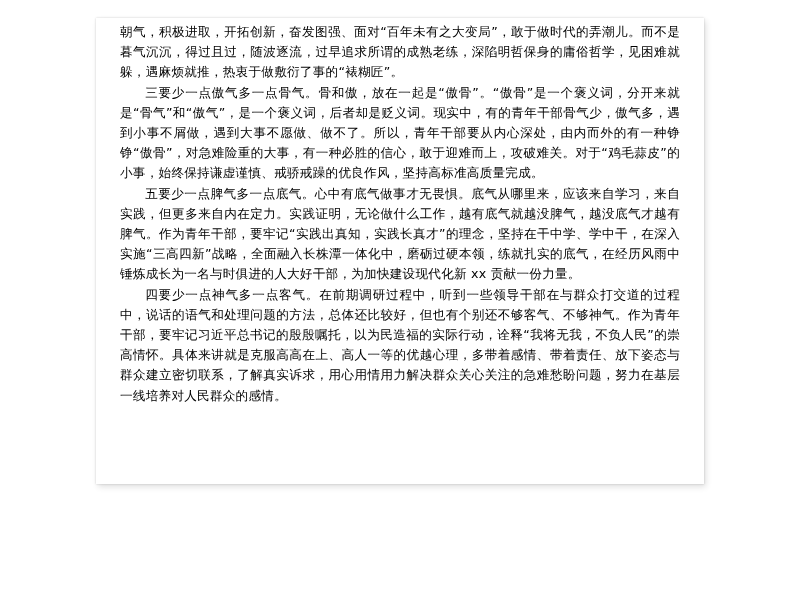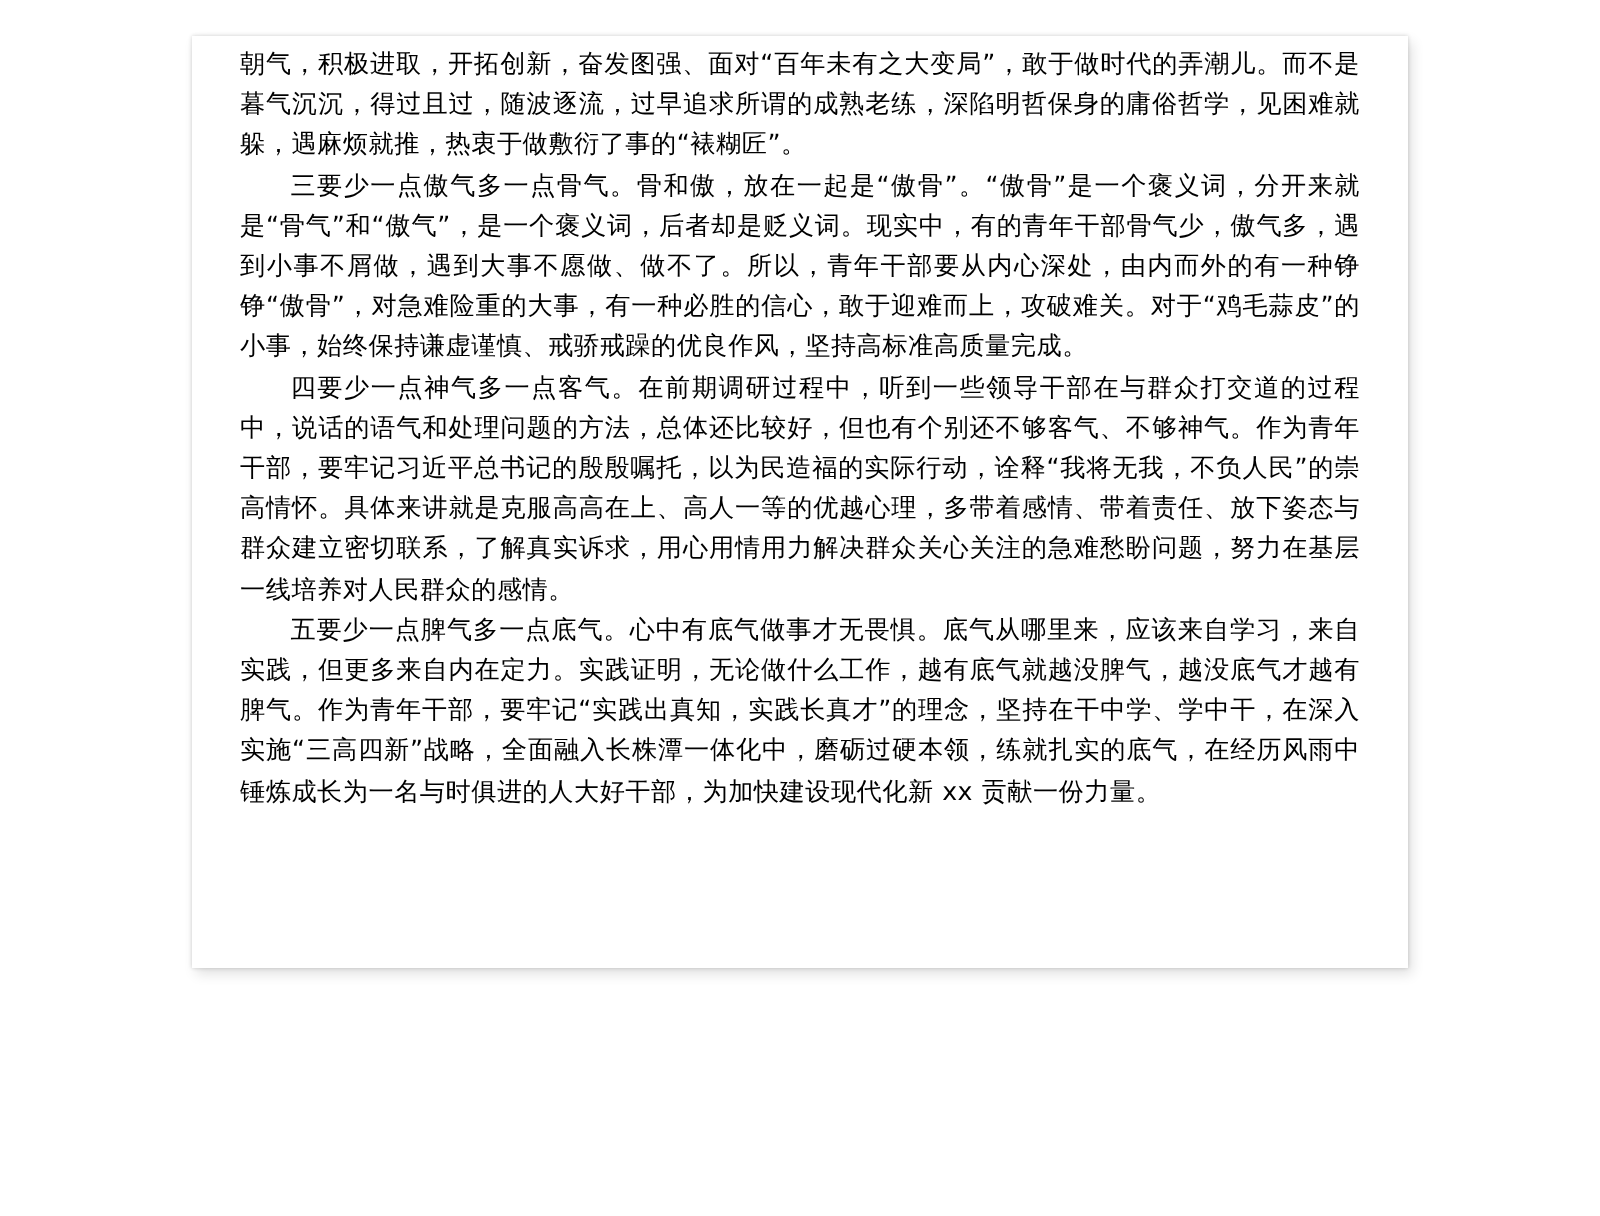--- a/index.html
+++ b/index.html
@@ -57,17 +57,17 @@
   }
 </style>
 </head>
 <body>
 
 <div id="page">
   <div class="page-sheet">
     <div class="doc-body">
       <p class="para clip-top">朝气，积极进取，开拓创新，奋发图强、面对“百年未有之大变局”，敢于做时代的弄潮儿。而不是暮气沉沉，得过且过，随波逐流，过早追求所谓的成熟老练，深陷明哲保身的庸俗哲学，见困难就躲，遇麻烦就推，热衷于做敷衍了事的“裱糊匠”。</p>
       <p class="para indent">三要少一点傲气多一点骨气。骨和傲，放在一起是“傲骨”。“傲骨”是一个褒义词，分开来就是“骨气”和“傲气”，是一个褒义词，后者却是贬义词。现实中，有的青年干部骨气少，傲气多，遇到小事不屑做，遇到大事不愿做、做不了。所以，青年干部要从内心深处，由内而外的有一种铮铮“傲骨”，对急难险重的大事，有一种必胜的信心，敢于迎难而上，攻破难关。对于“鸡毛蒜皮”的小事，始终保持谦虚谨慎、戒骄戒躁的优良作风，坚持高标准高质量完成。</p>
+      <p class="para indent">五要少一点脾气多一点底气。心中有底气做事才无畏惧。底气从哪里来，应该来自学习，来自实践，但更多来自内在定力。实践证明，无论做什么工作，越有底气就越没脾气，越没底气才越有脾气。作为青年干部，要牢记“实践出真知，实践长真才”的理念，坚持在干中学、学中干，在深入实施“三高四新”战略，全面融入长株潭一体化中，磨砺过硬本领，练就扎实的底气，在经历风雨中锤炼成长为一名与时俱进的人大好干部，为加快建设现代化新 xx 贡献一份力量。</p>
       <p class="para indent">四要少一点神气多一点客气。在前期调研过程中，听到一些领导干部在与群众打交道的过程中，说话的语气和处理问题的方法，总体还比较好，但也有个别还不够客气、不够神气。作为青年干部，要牢记习近平总书记的殷殷嘱托，以为民造福的实际行动，诠释“我将无我，不负人民”的崇高情怀。具体来讲就是克服高高在上、高人一等的优越心理，多带着感情、带着责任、放下姿态与群众建立密切联系，了解真实诉求，用心用情用力解决群众关心关注的急难愁盼问题，努力在基层一线培养对人民群众的感情。</p>
-      <p class="para indent">五要少一点脾气多一点底气。心中有底气做事才无畏惧。底气从哪里来，应该来自学习，来自实践，但更多来自内在定力。实践证明，无论做什么工作，越有底气就越没脾气，越没底气才越有脾气。作为青年干部，要牢记“实践出真知，实践长真才”的理念，坚持在干中学、学中干，在深入实施“三高四新”战略，全面融入长株潭一体化中，磨砺过硬本领，练就扎实的底气，在经历风雨中锤炼成长为一名与时俱进的人大好干部，为加快建设现代化新 xx 贡献一份力量。</p>
     </div>
   </div>
 </div>
 
 </body></html>

